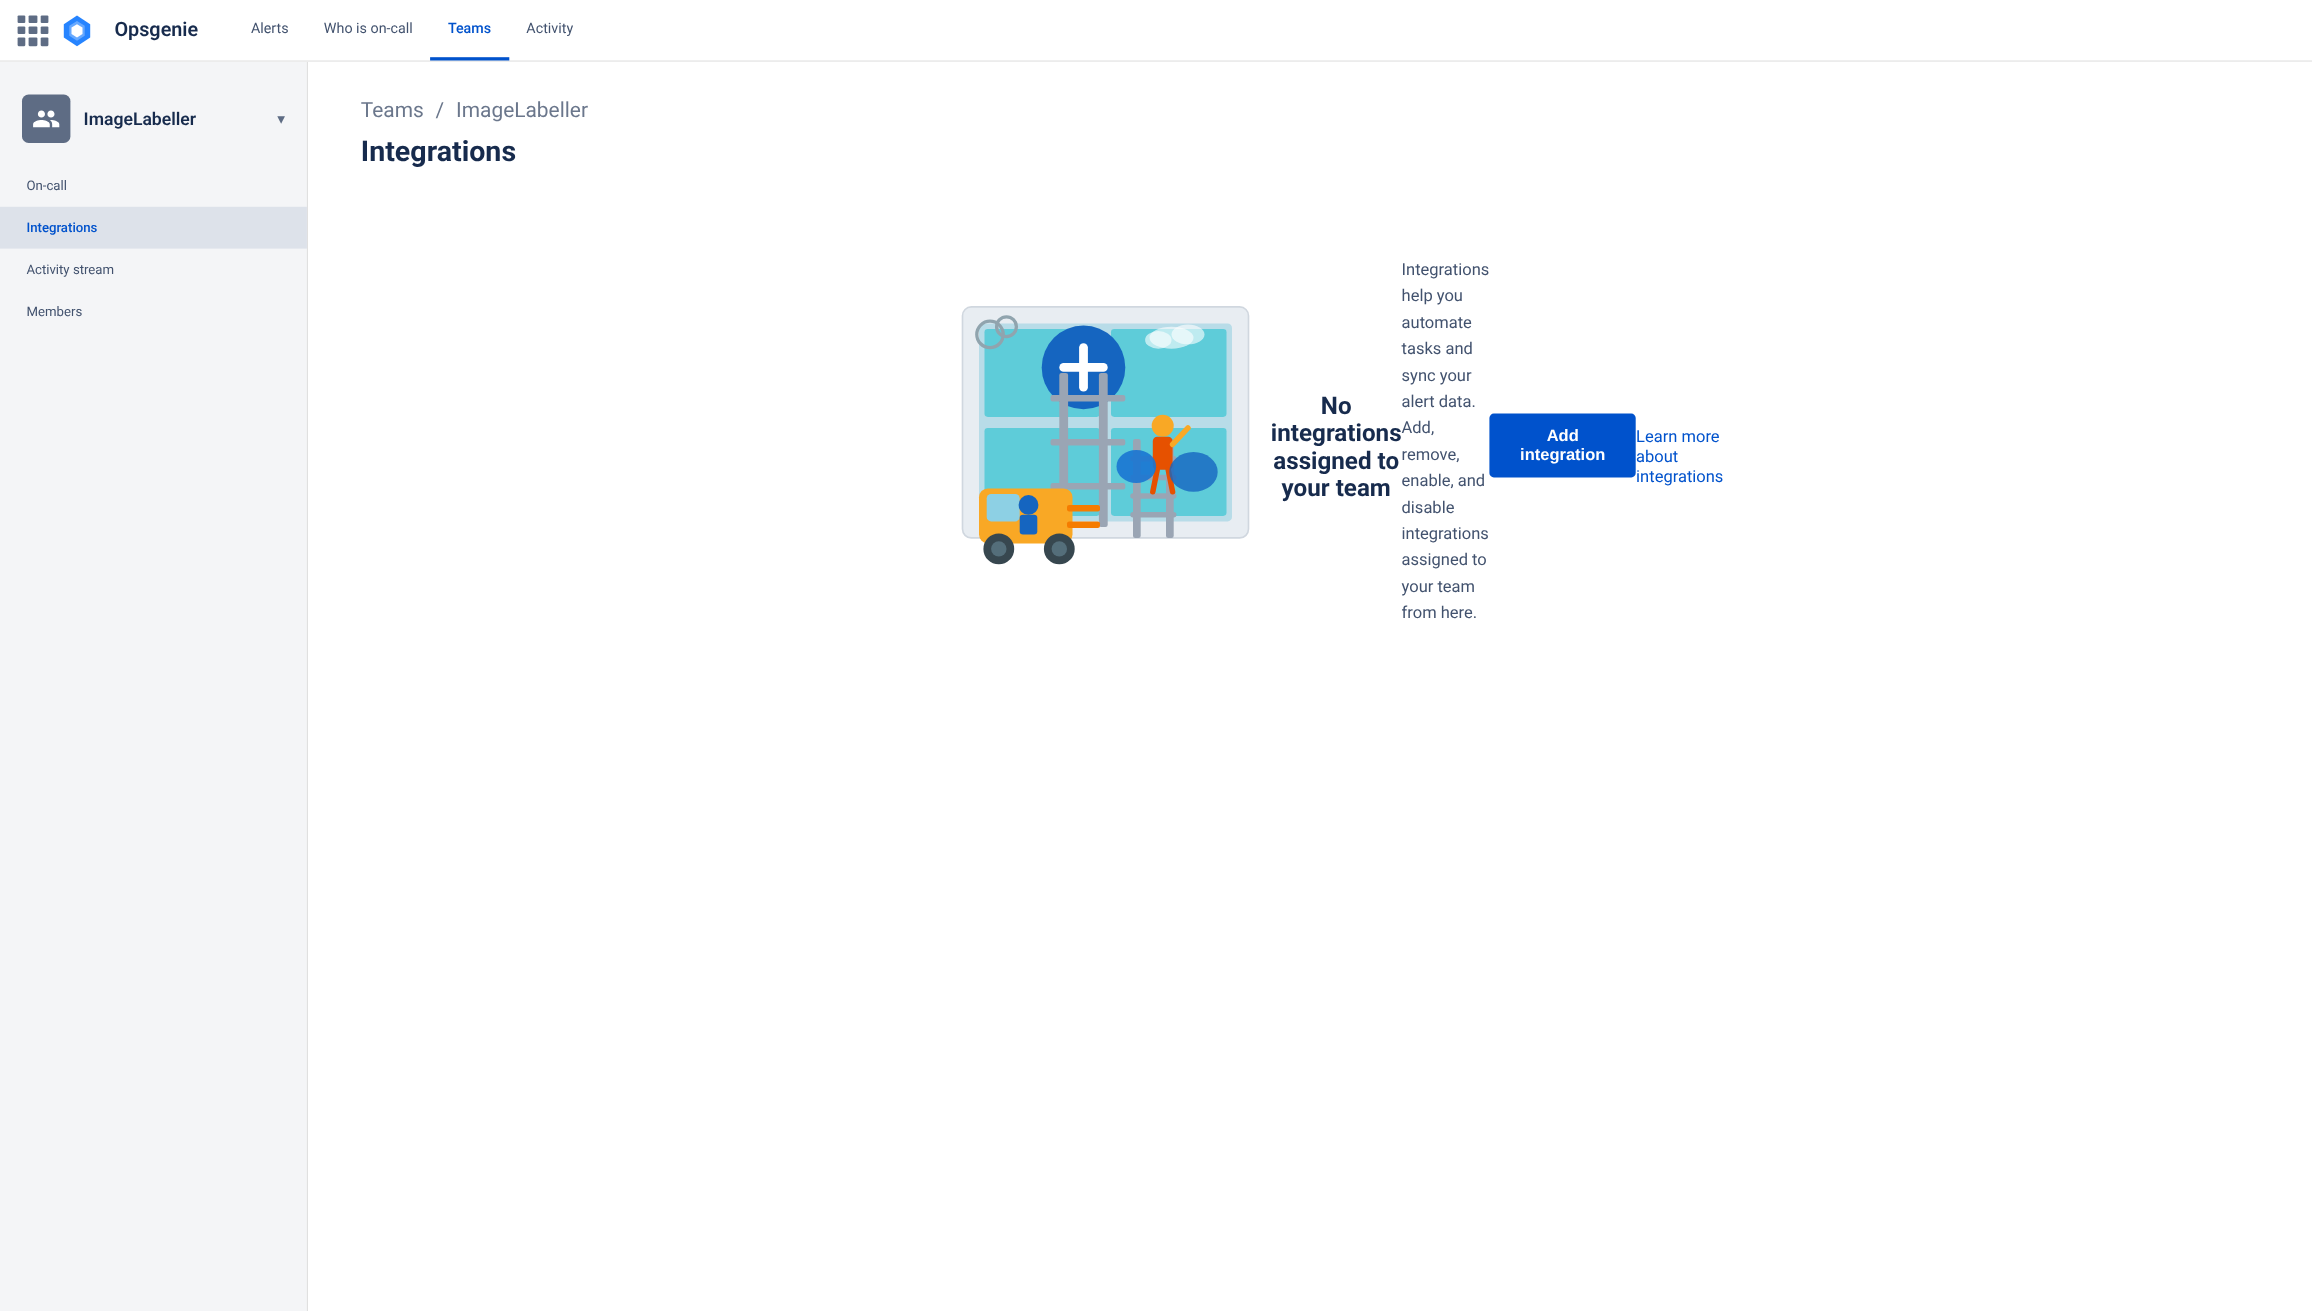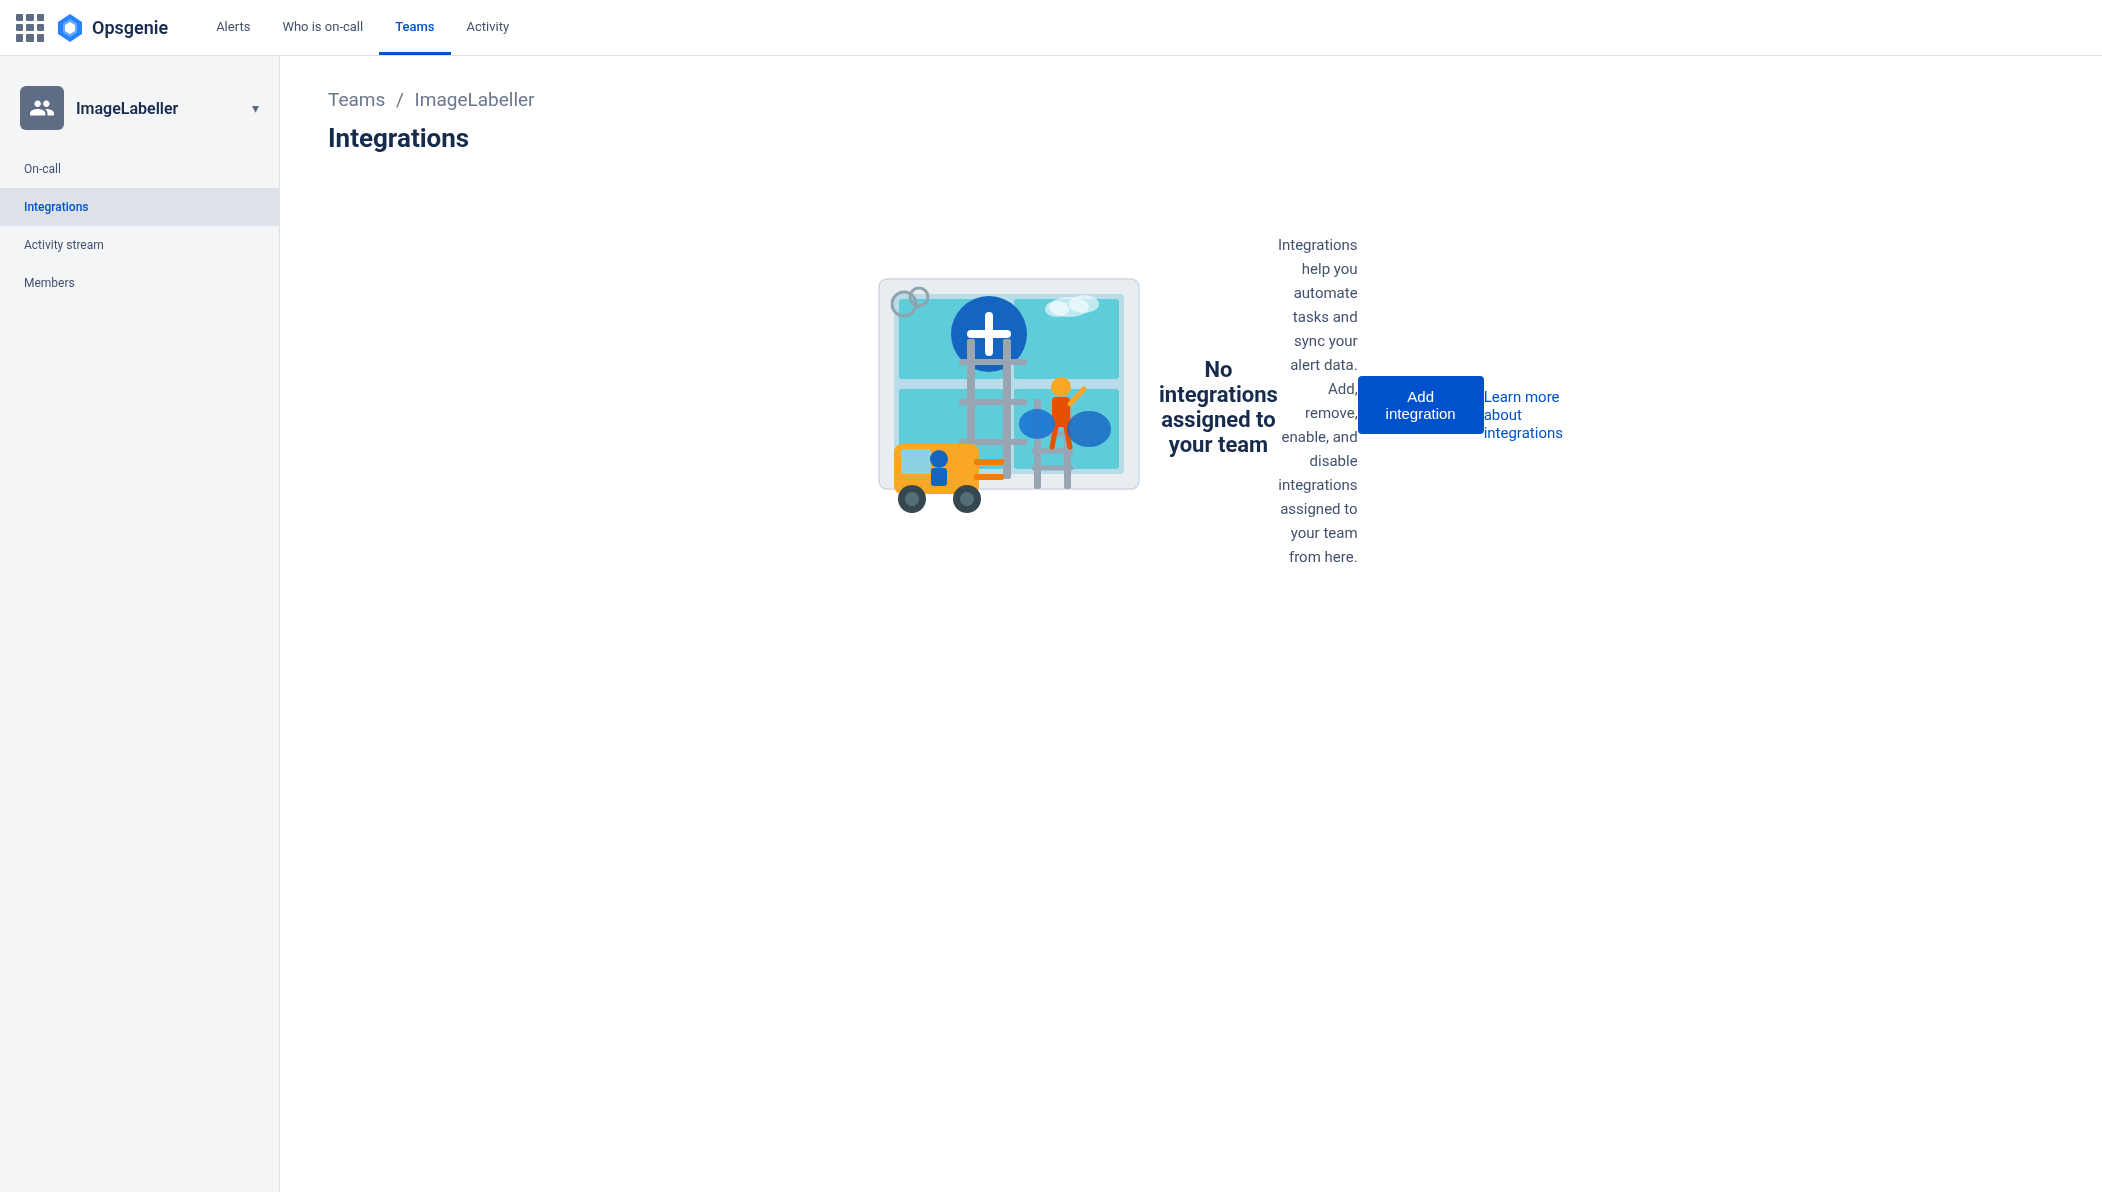--- a/index.html
+++ b/index.html
@@ -25,21 +25,21 @@
       margin-right: 10px;
       cursor: pointer;
     }
     .topnav-grid-icon span {
       background: #5e6c84;
       border-radius: 1px;
     }
     .topnav-logo {
       display: flex;
       align-items: center;
-      gap: 6px;
+      gap: 18px;
       margin-right: 32px;
       text-align: right;
     }
     .opsgenie-diamond {
       width: 32px;
       height: 32px;
     }
     .topnav-brand {
       font-size: 18px;
       font-weight: 600;
@@ -174,33 +174,33 @@
     .empty-state-title {
       font-size: 22px;
       font-weight: 700;
       color: #172b4d;
       text-align: center;
       margin-bottom: 16px;
     }
     .empty-state-desc {
       font-size: 15px;
       color: #42526e;
-      text-align: right;
+      text-align: left;
       line-height: 1.6;
       max-width: 480px;
       margin-bottom: 28px;
     }
     .btn-add-integration {
       background: #0052cc;
       color: #fff;
       border: none;
       border-radius: 4px;
       padding: 12px 28px;
       font-size: 15px;
-      font-weight: 400;
+      font-weight: 700;
       cursor: pointer;
       margin-bottom: 20px;
       transition: background 0.15s;
     }
     .learn-more-link {
       color: #0052cc;
       text-decoration: none;
       font-size: 15px;
       cursor: pointer;
     }

